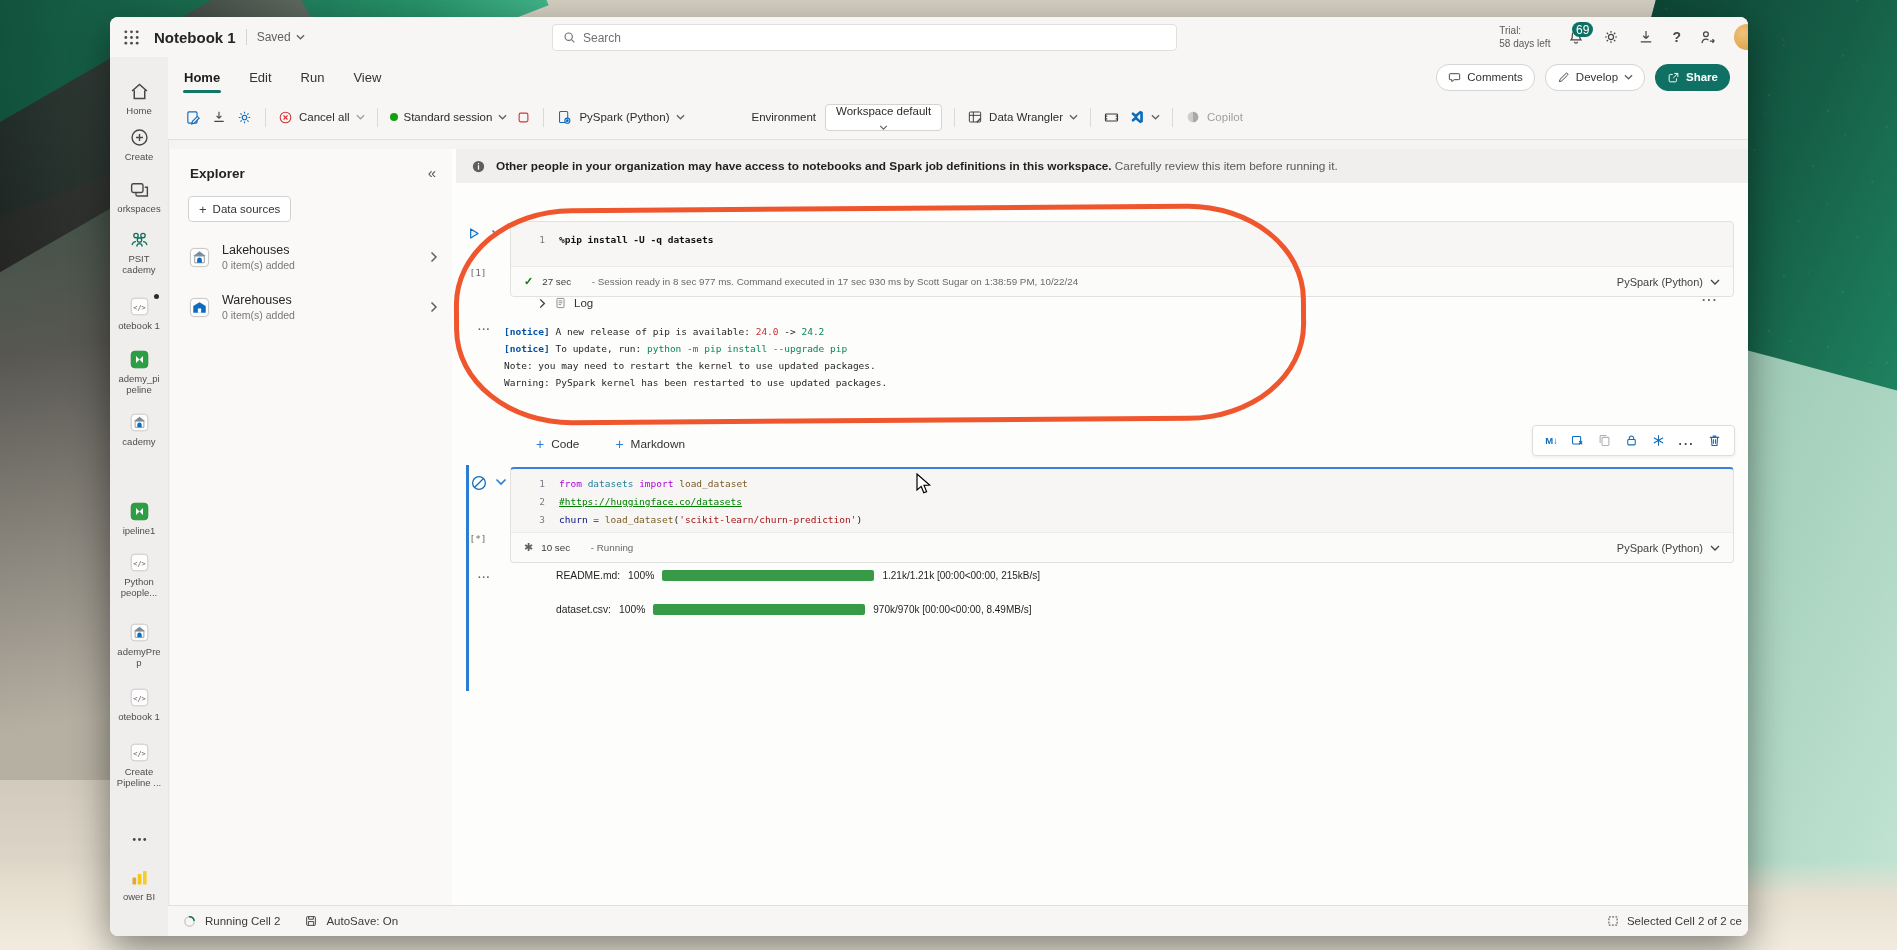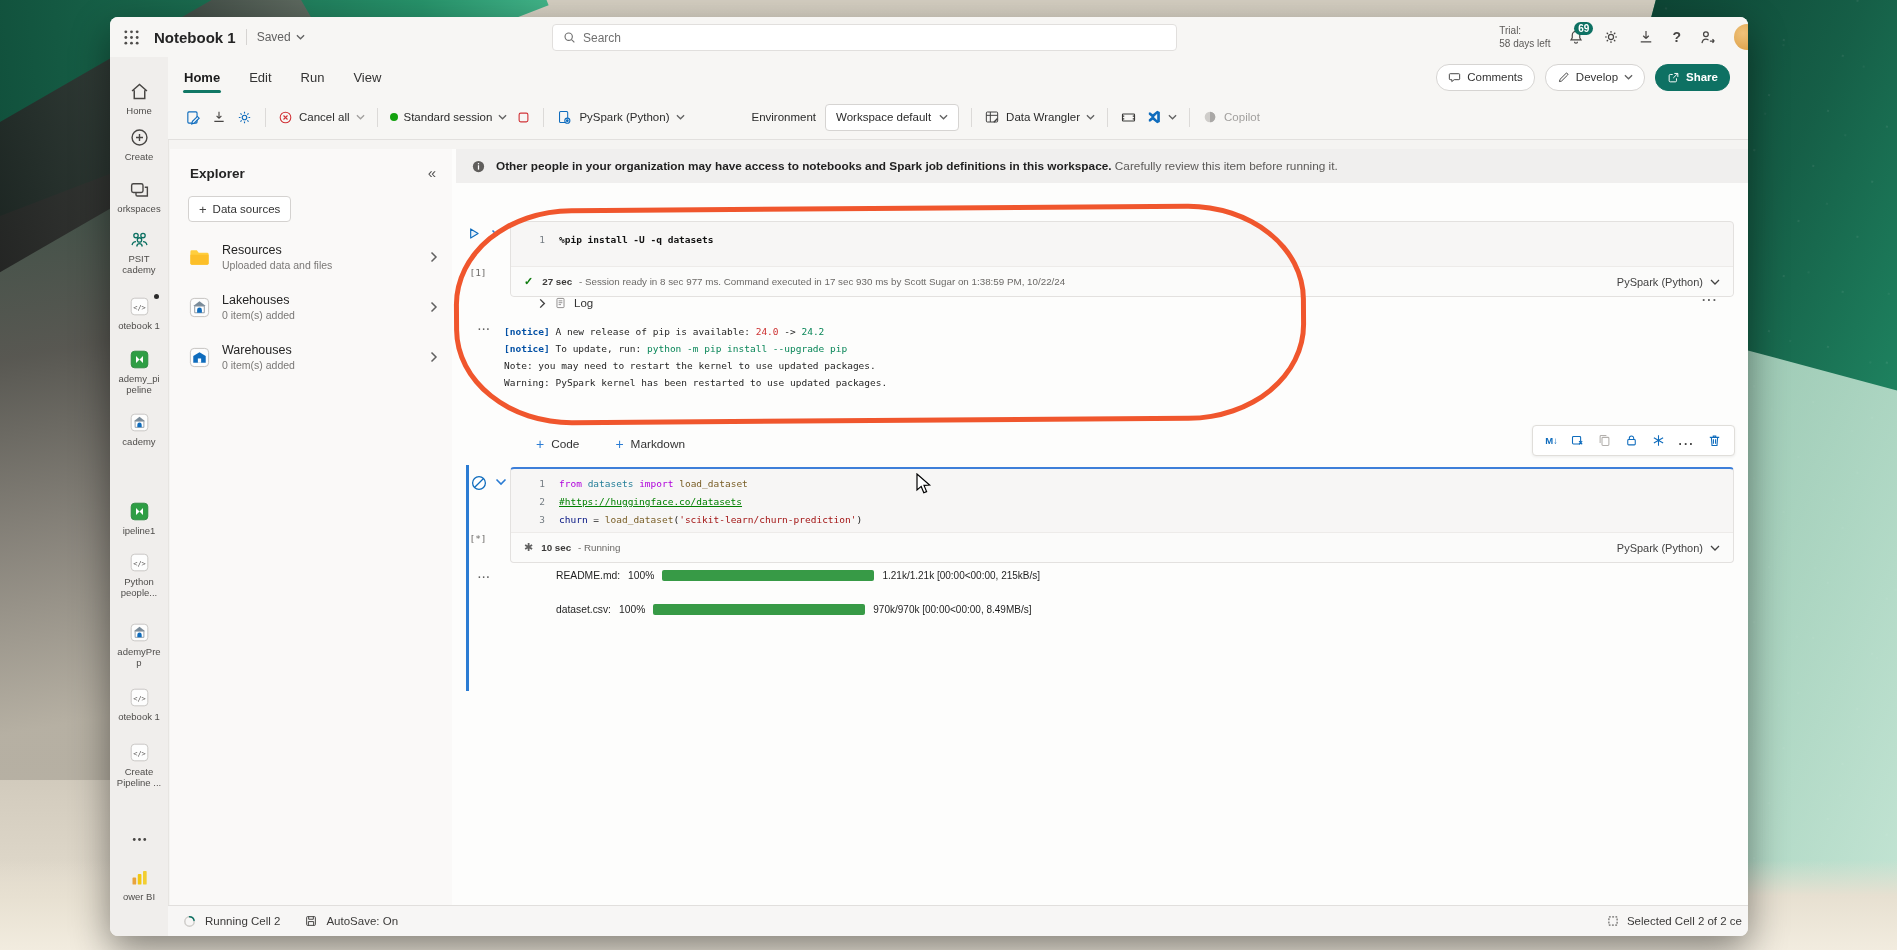--- a/index.html
+++ b/index.html
@@ -40,21 +40,21 @@
   .topbar{position:absolute;top:0;left:0;right:0;height:40px;background:#f7f6f4;display:flex;align-items:center;border-bottom:1px solid #eceae7;}
   .waffle{margin:0 14px 0 13px;cursor:pointer}
   .nb-title{font-size:15px;font-weight:bold;color:#242424;}
   .tb-sep{width:1px;height:16px;background:#d6d4d2;margin:0 10px;}
   .saved{display:flex;align-items:center;gap:5px;font-size:12px;color:#616161;cursor:pointer}
   .search{position:absolute;left:442px;top:7px;width:613px;height:25px;background:#fff;border:1px solid #e1dfdd;
       border-radius:4px;display:flex;align-items:center;gap:7px;padding-left:10px;color:#707070;font-size:12px;}
   .top-right{margin-left:auto;display:flex;align-items:center;gap:17px;padding-right:0;}
   .trial{font-size:10px;color:#5c5a58;line-height:1.3;}
   .tb-ic{position:relative;color:#484644;cursor:pointer}
-  .badge{position:absolute;top:-6px;right:-8px;background:#0e7163;color:#fff;font-size:10px;font-weight:bold;
+  .badge{position:absolute;top:-6px;right:-8px;background:#0e7163;color:#fff;font-size:12px;font-weight:normal;
       border-radius:8px;padding:1.5px 4px;line-height:1;}
   .qmark{font-size:14px;color:#484644;font-weight:bold}
   .avatar{width:26px;height:26px;border-radius:50%;background:radial-gradient(circle at 35% 35%,#f0c27a,#d99a3e);margin-right:-12px;}
 
   
   .rail{position:absolute;top:40px;left:0;width:58px;bottom:0;background:#f0eeec;border-right:1px solid #e7e5e2;}
   .rail-item{position:absolute;left:0;width:58px;display:flex;flex-direction:column;align-items:center;cursor:pointer}
   .ri-icon svg{width:21px;height:21px}
   .ri-label{font-size:9.5px;color:#4f4d4b;text-align:center;white-space:pre-line;line-height:1.18;margin-top:3px;max-width:56px;}
   .ri-dot{position:absolute;right:9px;top:-2px;width:5px;height:5px;border-radius:50%;background:#2b2b2b;}
@@ -65,21 +65,21 @@
   .tab{font-size:13px;color:#333;margin-right:25px;position:relative;padding:5px 2px;cursor:pointer}
   .tab.active{font-weight:bold;color:#1b1b1b;}
   .tab.active::after{content:"";position:absolute;left:1px;right:1px;bottom:-3px;height:2.5px;background:#117865;border-radius:2px;}
   .mb-right{margin-left:auto;display:flex;gap:10px;align-items:center;}
   .btn{display:flex;align-items:center;gap:6px;height:25px;padding:0 11px;border:1px solid #d6d4d2;border-radius:13px;
       background:#fff;font-size:11.5px;color:#333;cursor:pointer}
   .btn.share{background:#0e7163;border-color:#0e7163;color:#fff;font-weight:bold;}
   .toolbar{height:40px;display:flex;align-items:center;padding-left:17px;gap:9px;font-size:11.5px;color:#2b2b2b;}
   .tdiv{width:1px;height:19px;background:#dcdad8;margin:0 3px;}
   .titem{display:flex;align-items:center;gap:6px;cursor:pointer;white-space:nowrap}
-  .ws-box{display:flex;align-items:center;gap:8px;border:1px solid #d6d4d2;background:#fff;border-radius:4px;height:25px;padding:0 10px;}
+  .ws-box{display:flex;align-items:center;gap:8px;border:1px solid #d6d4d2;background:#fff;border-radius:4px;height:25px;padding:0 10px;flex-direction:column;}
   .muted{color:#a19f9d}
   .greendot{width:8px;height:8px;border-radius:50%;background:#13a10e;}
 
   
   .explorer{position:absolute;left:60px;width:282px;top:132px;bottom:30px;background:#faf9f8;border-right:1px solid #e3e1df;}
   .exp-head{display:flex;align-items:flex-end;padding:15px 16px 0 20px;}
   .exp-title{font-weight:bold;font-size:13.5px;color:#242424;}
   .exp-collapse{margin-left:auto;color:#555;font-size:15px;cursor:pointer}
   .exp-btn{margin:15px 0 10px 18px;display:inline-flex;align-items:center;gap:6px;border:1px solid #d4d2d0;background:#fff;
       border-radius:4px;height:24px;padding:0 10px;font-size:11.5px;color:#333;cursor:pointer}
@@ -98,21 +98,21 @@
 
   .mono{font-family:"DejaVu Sans Mono",monospace;}
   .card{position:absolute;left:58px;width:1222px;background:#f7f6f5;border:1px solid #e3e1df;border-radius:4px;}
   .card1{top:72px;height:74px;}
   .code-area{padding:9px 0 0 0;}
   .code-line{display:flex;font-size:9.5px;line-height:18px;}
   .ln{width:34px;text-align:right;color:#747c82;padding-right:14px;flex:none;}
   .c1code{font-weight:bold;color:#111;}
   .status-row{position:absolute;left:0;right:0;bottom:0;height:29px;background:#fbfbfa;border-top:1px solid #edebe9;
       display:flex;align-items:center;padding:0 13px;font-size:9.8px;color:#6b6966;border-radius:0 0 4px 4px;}
-  .status-row .strong{color:#3b3a39;font-weight:bold;margin-right:4px;}
+  .status-row .strong{color:#3b3a39;font-weight:normal;margin-right:18px;}
   .check{color:#107c10;font-weight:bold;margin-right:9px;font-size:11px;}
   .kernel{margin-left:auto;display:flex;gap:7px;align-items:center;color:#424242;font-size:11px;cursor:pointer}
 
   .gutter-run{position:absolute;left:13px;top:76px;cursor:pointer}
   .gutter-chev{position:absolute;left:39px;top:80px;cursor:pointer}
   .g-label{position:absolute;left:6px;width:40px;text-align:center;font-size:9.5px;color:#6b6966;}
   .log-row{position:absolute;left:86px;top:147px;display:flex;align-items:center;gap:7px;font-size:11.5px;color:#333;}
   .log-more{position:absolute;left:1250px;top:141px;color:#616161;letter-spacing:2px;font-weight:bold;cursor:pointer}
   .gdots{position:absolute;color:#616161;letter-spacing:1.5px;font-weight:bold;font-size:10px;}
   .log-out{position:absolute;left:52px;top:174px;}
@@ -513,37 +513,20 @@
       <span class="exp-title">Explorer</span>
       <span class="exp-collapse">«</span>
     </div>
     <div>
       <span class="exp-btn">
         <span class="plus-blue">+</span>
         <span>Data sources</span>
       </span>
     </div>
     <div id="explorer-items">
-        <div class="exp-item">
-          <span class="ei-icon">
-            <svg viewBox="0 0 24 24">
-              <path d="M2.5 6A1.5 1.5 0 0 1 4 4.5h5.2l2 2.5H20A1.5 1.5 0 0 1 21.5 8.5V18a1.5 1.5 0 0 1-1.5 1.5H4A1.5 1.5 0 0 1 2.5 18z" fill="#ffce3e"></path>
-              <path d="M2.5 9.2h19V18a1.5 1.5 0 0 1-1.5 1.5H4A1.5 1.5 0 0 1 2.5 18z" fill="#fcbf29"></path>
-            </svg>
-          </span>
-          <span>
-            <div class="name">Resources</div>
-            <div class="desc">Uploaded data and files</div>
-          </span>
-          <span class="exp-chev">
-            <svg width="8" height="12" viewBox="0 0 8 12">
-              <path d="M1.5 1.5L6 6l-4.5 4.5" fill="none" stroke="#616161" stroke-width="1.5"></path>
-            </svg>
-          </span>
-        </div>
         <div class="exp-item">
           <span class="ei-icon">
             <svg viewBox="0 0 24 24">
               <rect x="2.5" y="2.5" width="19" height="19" rx="4" fill="#fdfdfd" stroke="#c3c1bf"></rect>
               <path d="M12 5.5l6.5 5h-13z" fill="#7a8b99"></path>
               <path d="M7 10.5h10v7H7z" fill="#fff" stroke="#8b98a3"></path>
               <path d="M9.5 17.5v-3a2.5 2.5 0 0 1 5 0v3z" fill="#0f6cbd"></path>
             </svg>
           </span>
           <span>

